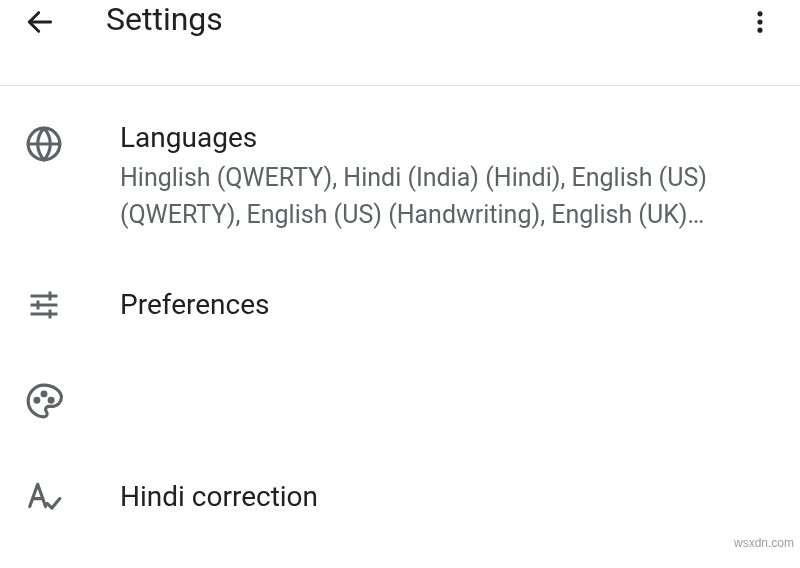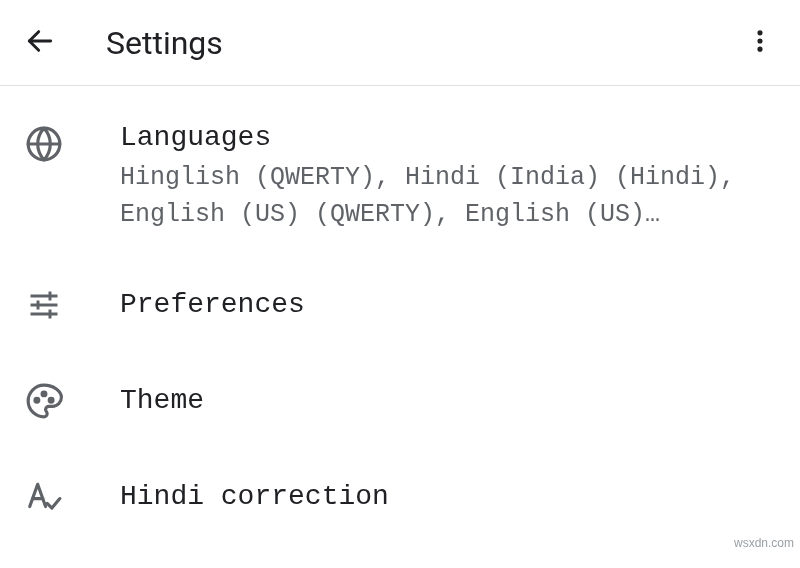--- a/index.html
+++ b/index.html
@@ -10,21 +10,20 @@
     body {
       font-family: Roboto, "Helvetica Neue", Arial, sans-serif;
       background: #ffffff;
       width: 800px;
       height: 568px;
       overflow: hidden;
       position: relative;
     }
     .header {
       display: flex;
-      align-items: center;
       height: 86px;
       padding: 0 16px;
       border-bottom: 1px solid #e0e0e0;
     }
     .back-btn {
       width: 48px;
       height: 48px;
       display: flex;
       align-items: center;
       justify-content: center;
@@ -42,21 +41,20 @@
       width: 48px;
       height: 48px;
       display: flex;
       align-items: center;
       justify-content: center;
       cursor: pointer;
       color: #202124;
     }
     .content {
       padding-top: 10px;
-      font-family: Liberation Mono, monospace;
     }
     .list-item {
       display: flex;
       align-items: flex-start;
       padding: 24px 20px 24px 24px;
       cursor: pointer;
     }
     .list-item.compact {
       align-items: center;
       padding: 28px 20px 28px 24px;
@@ -164,23 +162,20 @@
 
   <div class="list-item compact">
     <div class="item-icon">
       <svg width="38" height="38" viewBox="0 0 24 24" fill="none" stroke="currentColor" stroke-width="2" stroke-linecap="round" stroke-linejoin="round">
         <path d="M12 2C6.5 2 2 6.5 2 12s4.5 10 10 10c1.1 0 2-.9 2-2 0-.5-.2-1-.5-1.3-.3-.4-.5-.8-.5-1.3 0-1.1.9-2 2-2h2.3c3.2 0 5.7-2.6 5.7-5.7C23 5.9 18.1 2 12 2z"></path>
         <circle cx="7.5" cy="11.5" r="1.2" fill="currentColor"></circle>
         <circle cx="12" cy="7.5" r="1.2" fill="currentColor"></circle>
         <circle cx="16.5" cy="11.5" r="1.2" fill="currentColor"></circle>
       </svg>
     </div>
-    <div class="item-text">
-      <div class="item-title">Theme</div>
-    </div>
   </div>
 
   <div class="list-item compact">
     <div class="item-icon">
       <svg width="38" height="38" viewBox="0 0 24 24" fill="none" stroke="currentColor" stroke-width="2" stroke-linecap="round" stroke-linejoin="round">
         <path d="M3 18 L8 4 L13 18"></path>
         <line x1="4.8" y1="13" x2="11.2" y2="13"></line>
         <polyline points="14 16 17 19 22 13"></polyline>
       </svg>
     </div>

